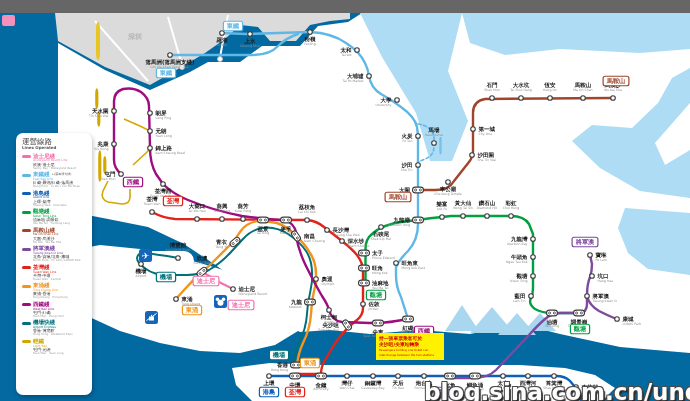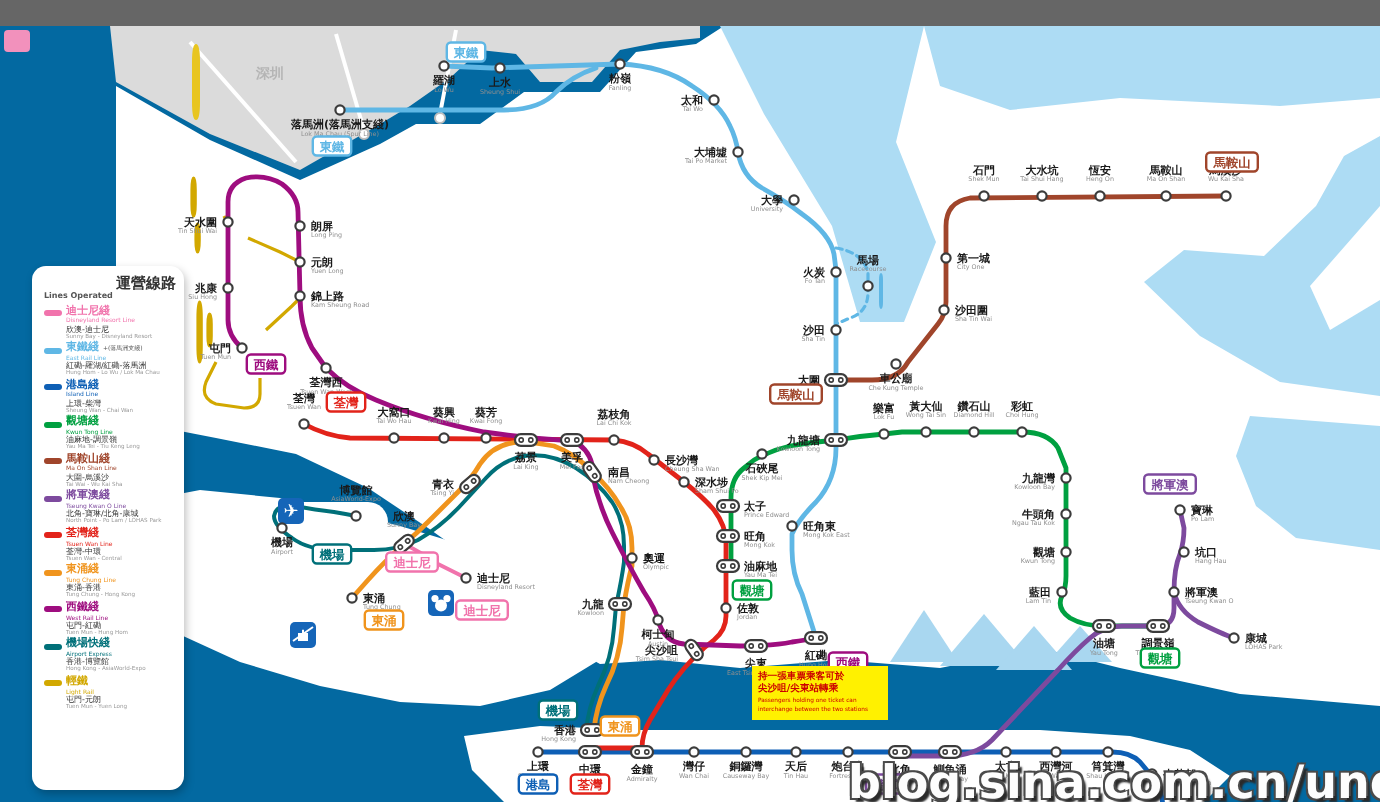--- a/index.html
+++ b/index.html
@@ -3,21 +3,21 @@
 <meta charset="utf-8">
 <style>
   html,body{margin:0;padding:0;background:#666;}
   .stage{position:relative;width:690px;height:401px;background:#0369a1;overflow:hidden;
          font-family:"DejaVu Sans",sans-serif;margin-top:13px;}
   #map-svg{position:absolute;left:0;top:0;}
   
   .legend{position:absolute;left:16px;top:120px;width:76px;height:262px;background:#fff;
           border-radius:7px;box-shadow:1px 2px 4px rgba(0,0,0,.25);padding:5px 4px 3px 6px;
           box-sizing:border-box;overflow:hidden;}
-  .lg-title{font-size:7.5px;font-weight:bold;color:#333;line-height:1.1;text-align:right;}
+  .lg-title{font-size:7.5px;font-weight:normal;color:#333;line-height:1.1;}
   .lg-title-en{font-size:4px;font-weight:bold;color:#555;margin-bottom:3px;line-height:1.1;}
   .lg-item{margin-bottom:2.5px;line-height:1.05;}
   .lg-head{display:flex;align-items:center;gap:2px;}
   .lg-dash{display:inline-block;width:9px;height:3px;border-radius:2px;flex:0 0 auto;}
   .lg-nm{font-size:5.5px;font-weight:bold;white-space:nowrap;}
   .lg-note{font-size:3px;color:#555;white-space:nowrap;}
   .lg-nm-en{font-size:3px;margin-left:11px;white-space:nowrap;}
   .lg-rt{font-size:4px;color:#333;margin-left:11px;white-space:nowrap;}
   .lg-rt-en{font-size:2.8px;color:#999;margin-left:11px;white-space:nowrap;}
   

